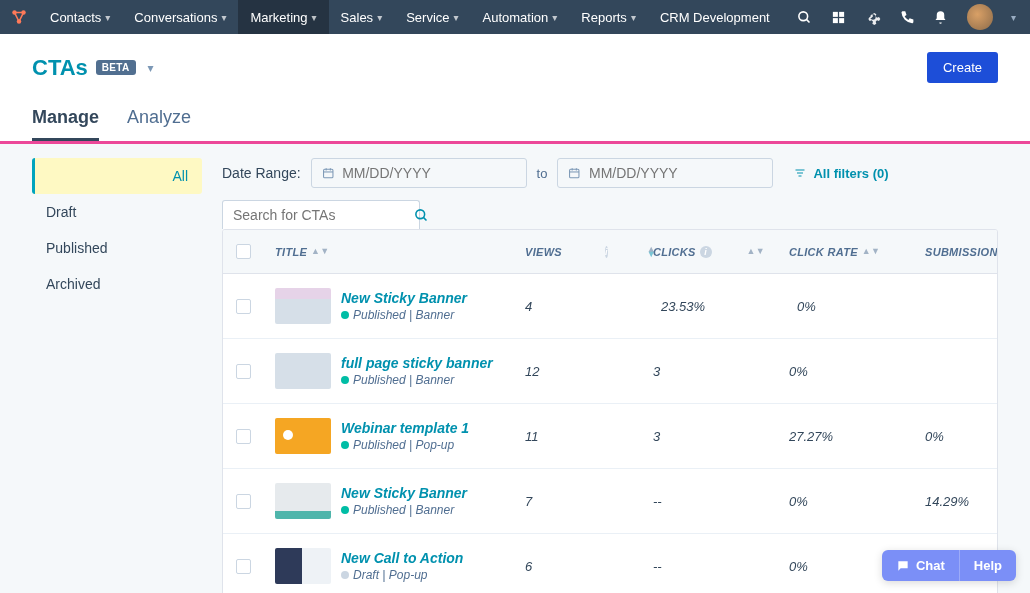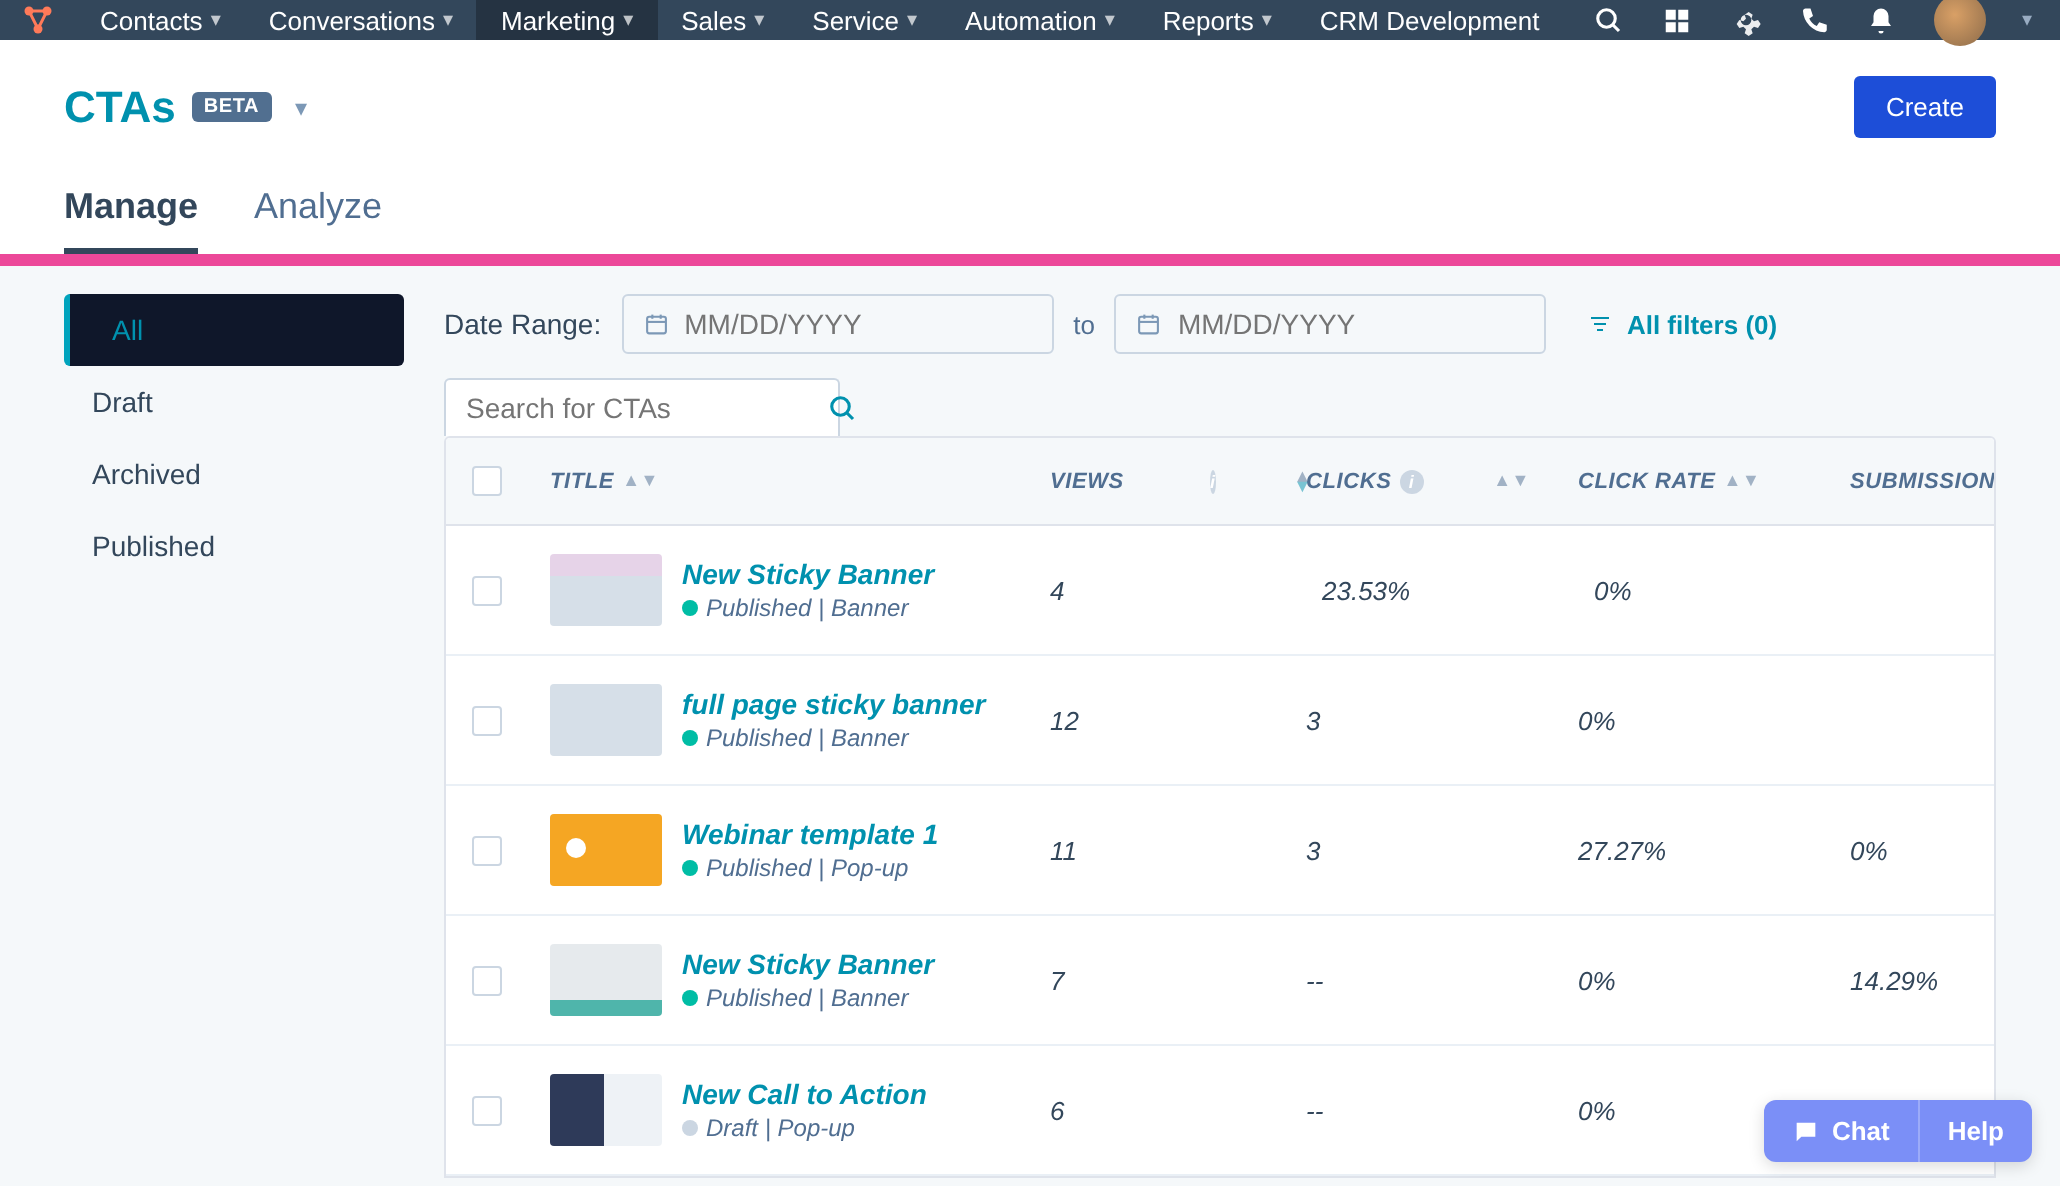--- a/index.html
+++ b/index.html
@@ -1,47 +1,47 @@
 <!DOCTYPE html>
 <html><head>
 <meta charset="utf-8">
 <style>
 * { margin: 0; padding: 0; box-sizing: border-box; font-family: -apple-system, BlinkMacSystemFont, "Segoe UI", Helvetica, Arial, sans-serif; }
 body { background: #f5f8fa; width: 1030px; height: 593px; overflow: hidden; position: relative; }
 
 
-.topnav { background: #33475b; height: 20px; display: flex; align-items: center; color: #fff; font-size: 13px; }
+.topnav { background: #33475b; height: 34px; display: flex; align-items: center; color: #fff; font-size: 13px; }
 .topnav .logo { width: 18px; height: 18px; margin: 0 10px; }
 .topnav .menu { display: flex; height: 100%; }
 .topnav .menu-item { display: flex; align-items: center; padding: 0 12px; cursor: pointer; height: 100%; }
 .topnav .menu-item.active { background: #253342; }
 .topnav .menu-item .caret { margin-left: 4px; opacity: .7; font-size: 10px; }
 .topnav .spacer { flex: 1; }
 .topnav .icons { display: flex; align-items: center; gap: 18px; padding-right: 14px; }
 .topnav .icon { width: 16px; height: 16px; display: inline-flex; align-items: center; justify-content: center; }
 .topnav .avatar { width: 26px; height: 26px; border-radius: 50%; background: radial-gradient(circle at 40% 40%, #d9a066, #8c6b4a); }
 
 
-.header { background: #fff; padding: 18px 32px 0 32px; border-bottom: 6px solid #ec4899; }
+.header { background: #fff; padding: 18px 32px 0 32px; border-bottom: 3px solid #ec4899; }
 .header-top { display: flex; align-items: center; justify-content: space-between; margin-bottom: 14px; }
 .title-wrap { display: flex; align-items: center; gap: 8px; }
 .page-title { font-size: 22px; font-weight: 700; color: #0091ae; }
 .beta-badge { background: #516f90; color: #fff; font-size: 10px; font-weight: 700; padding: 2px 6px; border-radius: 3px; letter-spacing: .3px; }
 .title-caret { color: #7c98b6; font-size: 12px; margin-left: 4px; }
 .create-btn { background: #1d4ed8; color: #fff; border: none; padding: 8px 16px; border-radius: 3px; font-size: 13px; cursor: pointer; }
 
 .tabs { display: flex; gap: 28px; }
 .tab { padding: 10px 0; font-size: 18px; color: #506e91; cursor: pointer; }
 .tab.active { color: #33475b; font-weight: 600; border-bottom: 3px solid #33475b; }
 
 
 .main { display: flex; padding: 0 32px; gap: 20px; margin-top: 14px; }
 .sidebar { width: 170px; }
 .filter-item { padding: 10px 14px; font-size: 14px; color: #33475b; cursor: pointer; border-radius: 3px; }
-.filter-item.active { background: #0f172a; color: #0091ae; font-weight: 500; border-left: 3px solid #00a4bd; padding-left: 21px; }
+.filter-item.active { background: #fef9c3; color: #0091ae; font-weight: 500; border-left: 3px solid #00a4bd; padding-left: 11px; text-align: right; }
 
 .content { flex: 1; }
 .filter-bar { display: flex; align-items: center; gap: 10px; margin-bottom: 12px; font-size: 14px; color: #33475b; }
 .date-label { font-weight: 400; }
 .date-input { display: flex; align-items: center; border: 1px solid #cbd6e2; background: #f5f8fa; border-radius: 3px; padding: 6px 10px; width: 216px; gap: 8px; }
 .date-input input { border: none; background: transparent; font-size: 14px; color: #99acc2; width: 100%; outline: none; }
 .to-label { font-size: 13px; color: #506e91; }
 .all-filters { color: #0091ae; font-weight: 600; font-size: 13px; display: flex; align-items: center; gap: 6px; cursor: pointer; margin-left: 10px; }
 
 .search-box { display: flex; align-items: center; border: 1px solid #cbd6e2; background: #fff; border-radius: 3px; padding: 6px 10px; width: 198px; margin-bottom: 0; }
@@ -174,22 +174,22 @@
   <div class="tabs" id="tabs">
       <div class="tab active">Manage</div>
       <div class="tab">Analyze</div>
     </div>
 </div>
 
 <div class="main">
   <div class="sidebar" id="sidebar">
       <div class="filter-item active">All</div>
       <div class="filter-item">Draft</div>
+      <div class="filter-item">Published</div>
       <div class="filter-item">Archived</div>
-      <div class="filter-item">Published</div>
     </div>
   <div class="content">
     <div class="filter-bar">
       <span class="date-label">Date Range:</span>
       <div class="date-input">
         <svg width="14" height="14" viewBox="0 0 24 24" fill="#7c98b6">
             <rect x="3" y="5" width="18" height="16" rx="2" fill="none" stroke="#7c98b6" stroke-width="2"></rect>
             <line x1="3" y1="10" x2="21" y2="10" stroke="#7c98b6" stroke-width="2"></line>
             <line x1="8" y1="3" x2="8" y2="7" stroke="#7c98b6" stroke-width="2"></line>
             <line x1="16" y1="3" x2="16" y2="7" stroke="#7c98b6" stroke-width="2"></line>

